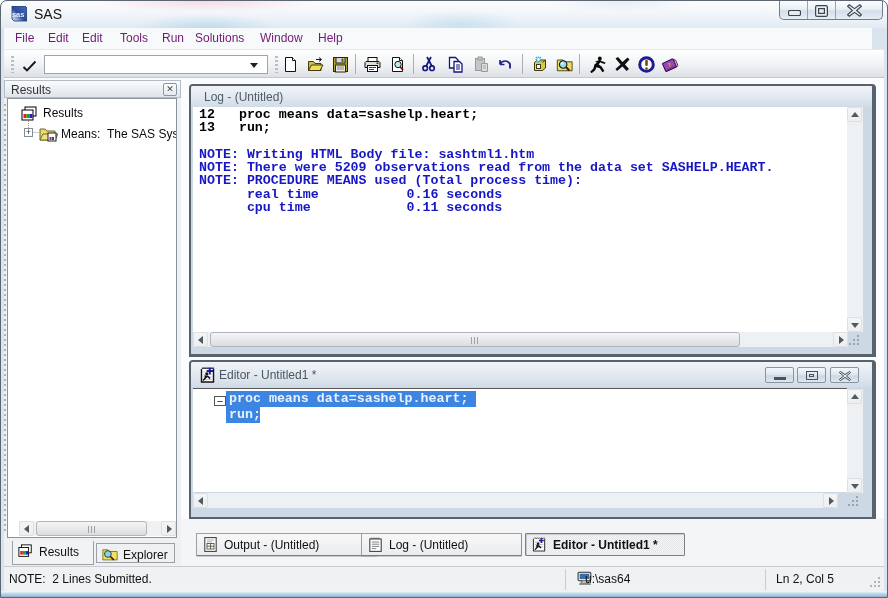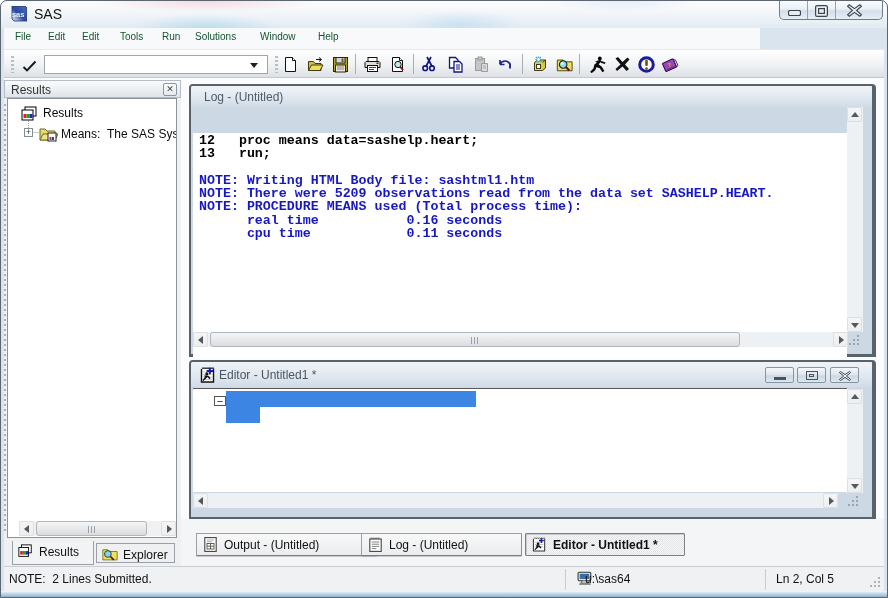--- a/index.html
+++ b/index.html
@@ -15,22 +15,22 @@
   border-radius:6px 6px 0 0; }
 #sasicon { position:absolute; left:9px; top:6px; width:17px; height:17px; }
 #wtitle { position:absolute; left:33px; top:6px; font-size:14px; color:#141414; }
 #capbtns { position:absolute; left:778px; top:1px; width:104px; height:19px;
   border:1px solid #707e8a; border-top:none; border-radius:0 0 5px 5px;
   background:linear-gradient(180deg,#fbfdfe 0%,#e9f0f6 45%,#d4dfe9 55%,#e6eef5 100%);
   display:flex; }
 #capbtns .cb { flex:1; position:relative; border-right:1px solid #97a4b0; }
 #capbtns .cb:last-child { border-right:none; flex:1.7; }
 
-#menubar { position:absolute; left:4px; top:28px; width:756px; height:21px;
-  background:#f8f9fa; font-size:10px; color:#14532d; }
+#menubar { position:absolute; left:4px; top:28px; width:868px; height:21px;
+  background:#f8f9fa; font-size:12px; color:#701a75; }
 #menubar span { position:absolute; top:3px; }
 
 #toolbar { position:absolute; left:4px; top:49px; width:880px; height:29px;
   background:linear-gradient(180deg,#ffffff 0%,#f0f2f4 55%,#dde1e6 100%);
   border-top:1px solid #e6e9ec; border-bottom:1px solid #c2c8cf; }
 #cmdbox { position:absolute; left:44px; top:5px; width:224px; height:19px;
   background:#fff; border:1px solid #9aa6b2; }
 #cmdarrow { position:absolute; right:9px; top:7px; width:0; height:0;
   border-left:4px solid transparent; border-right:4px solid transparent; border-top:5px solid #202020; }
 .tsep { position:absolute; top:4px; width:1px; height:20px; background:#a9aeb5; }
@@ -74,21 +74,21 @@
 #edwin  { left:185px; top:282px; width:687px; height:160px; }
 .mdihead { position:absolute; left:0; top:0; width:681px;
   background:linear-gradient(180deg,#f0f4f8 0%,#e3eaf1 45%,#d2dce6 100%);
   font-size:12px; border-radius:2px 2px 0 0; }
 #loghead { height:21px; color:#4e5c68; }
 #loghead .t { position:absolute; left:13px; top:4px; }
 #edhead { height:25px; color:#4a5560; }
 #edhead .t { position:absolute; left:28px; top:6px; }
 .mdibody { position:absolute; left:2px; background:#fff; overflow:hidden;
   font-family:"Liberation Mono", monospace; font-weight:bold; font-size:13.3px; white-space:pre; }
-#logbody { top:21px; width:654px; height:225px; line-height:13.3px; color:#000;margin-top:26px; }
+#logbody { top:21px; width:654px; height:225px; line-height:13.3px; color:#000; }
 #logbody .b { color:#1717c4; }
 #edbody { top:26px; width:654px; height:104px; line-height:16px; border-top:1px solid #5a5a5a; }
 .vsb { position:absolute; left:656px; width:16px; background:#eef1f3; }
 #logvsb { top:21px; height:225px; }
 #edvsb { top:27px; height:104px; }
 .hsb { position:absolute; left:2px; height:15px; background:#eef1f3; }
 #loghsb { top:246px; width:655px; }
 #edhsb { top:131px; width:645px; }
 .wingrip { position:absolute; width:13px; height:13px; }
 #loggrip { left:657px; top:247px; }
@@ -398,20 +398,22 @@
         <div class="edbtn" style="left:639px">
             <svg width="12" height="10" viewBox="0 0 12 10" style="position:absolute;left:8px;top:3px">
               <path d="M1.5 0.5 L6 3.6 L10.5 0.5 L11.7 1.5 L7.3 5 L11.7 8.5 L10.5 9.5 L6 6.4 L1.5 9.5 L0.3 8.5 L4.7 5 L0.3 1.5 Z" fill="#eef2f6" stroke="#3e4850"></path>
             </svg>
           </div>
       </div>
       <div id="edbody" class="mdibody">
         <div id="edfold">−</div>
         <div class="sel" style="left:33px;top:2px;width:250px"></div>
         <div class="sel" style="left:33px;top:18px;width:34px"></div>
+        <div id="edcode">proc means data=sashelp.heart;
+run;</div>
       </div>
       <div id="edvsb" class="vsb">
         <div class="sbarrow" style="left:0;top:0;width:15px;height:15px">
             <div class="arr arrU"></div>
           </div>
         <div class="sbarrow" style="left:0;bottom:0;width:15px;height:15px">
             <div class="arr arrD"></div>
           </div>
       </div>
       <div id="edhsb" class="hsb">

